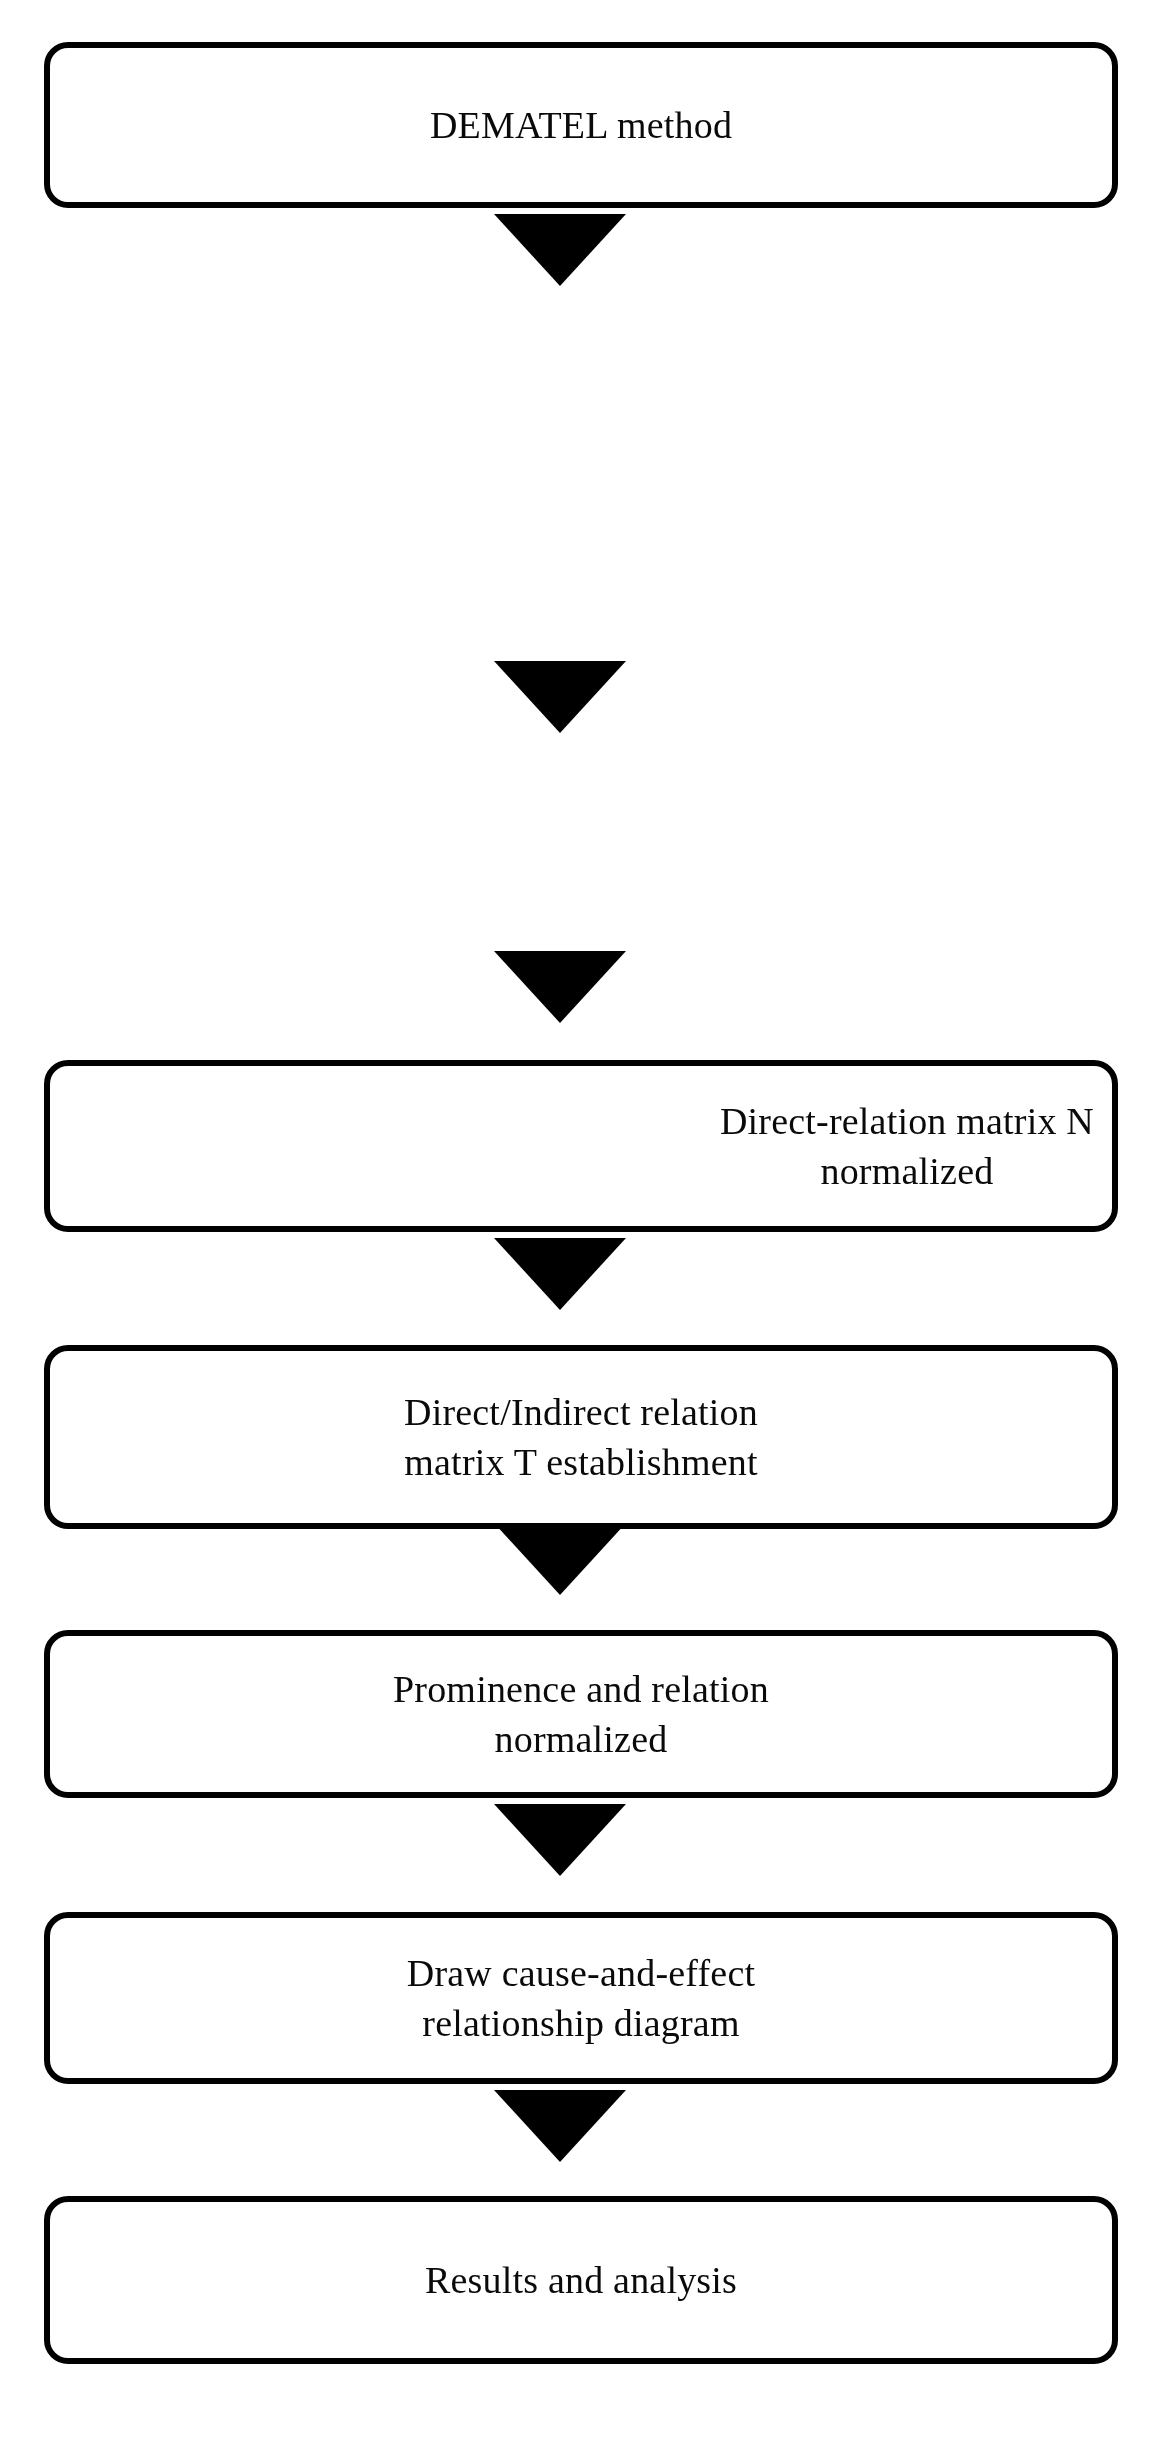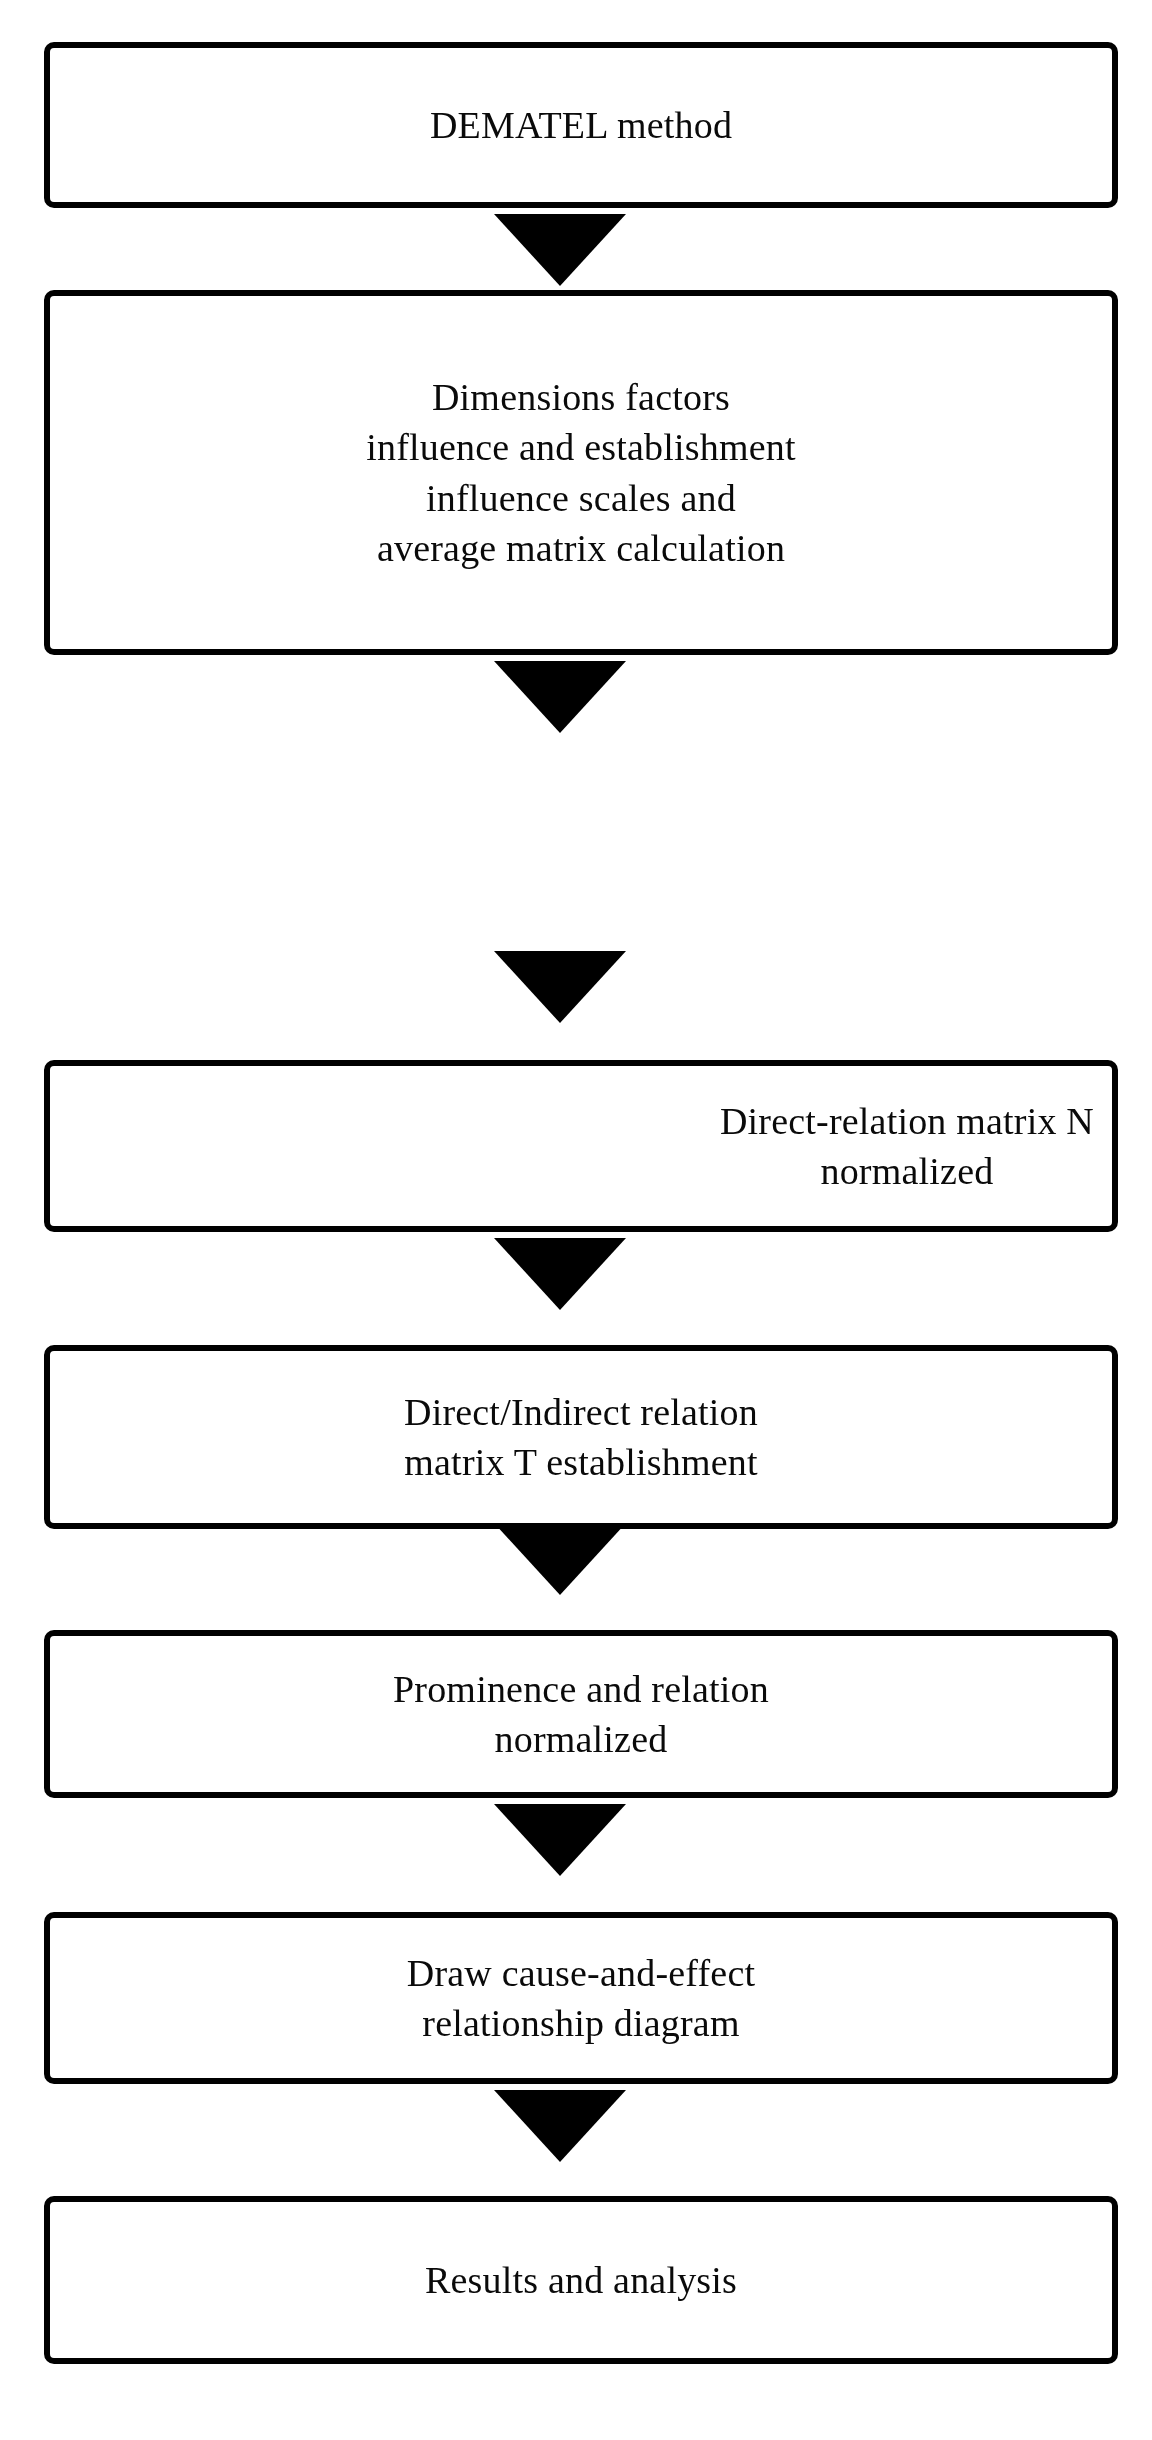--- a/index.html
+++ b/index.html
@@ -22,21 +22,21 @@
     top: 0;
     width: 1152px;
     height: 2440px;
   }
   .node {
     position: absolute;
     left: 44px;
     width: 1074px;
     box-sizing: border-box;
     border: 6px solid #000000;
-    border-radius: 10px;
+    border-radius: 24px;
     background: #ffffff;
     display: flex;
     align-items: center;
     justify-content: center;
     text-align: center;
     color: #0a0a0a;
     font-size: 38px;
     line-height: 1.32;
     letter-spacing: 0.2px;
     padding: 4px 18px;
@@ -78,26 +78,20 @@
 
 <div id="page">
   <div id="flow">
 
     <div class="node" id="node-1">
       <span class="label">DEMATEL method</span>
     </div>
 
     <div class="arrow" id="arrow-1"></div>
 
-    <div class="node" id="node-2">
-      <span class="label">Dimensions factors
-influence and establishment
-influence scales and
-average matrix calculation</span>
-    </div>
 
     <div class="arrow" id="arrow-2"></div>
 
 
     <div class="arrow" id="arrow-3"></div>
 
     <div class="node" id="node-4">
       <span class="label">Direct-relation matrix N
 normalized</span>
     </div>

